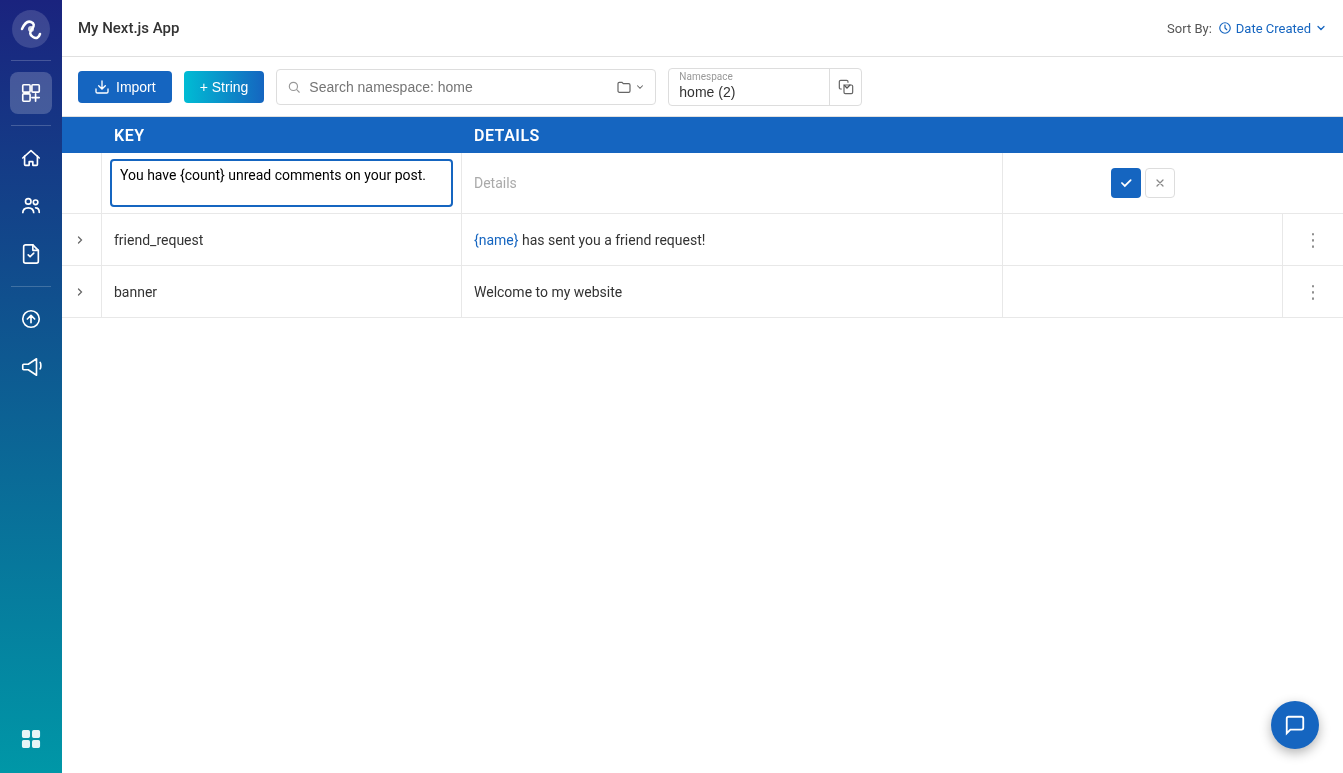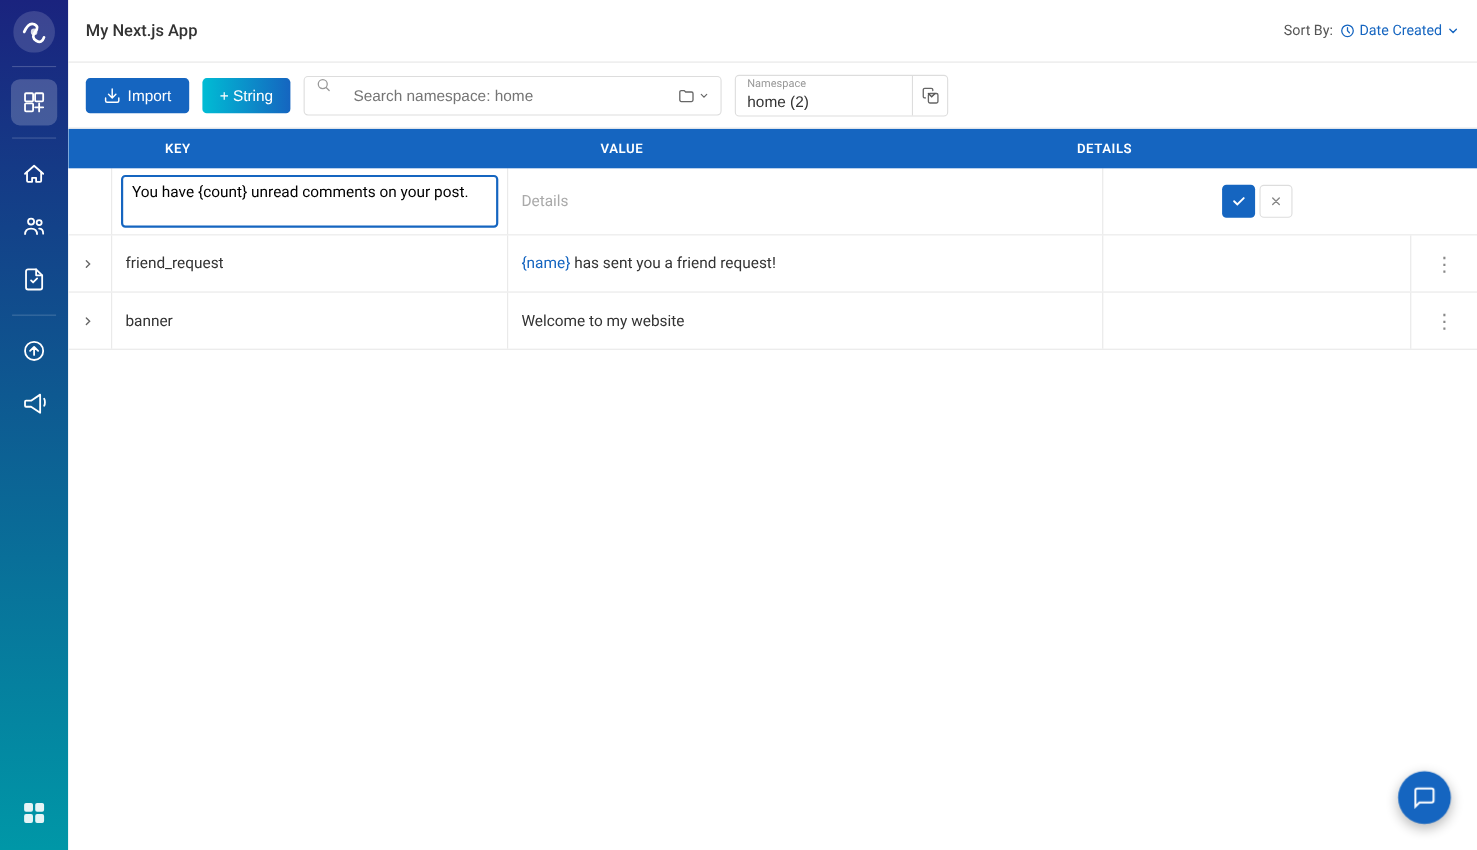--- a/index.html
+++ b/index.html
@@ -108,22 +108,23 @@
       display: flex;
       gap: 6px;
     }
     .search-box {
       flex: 1;
       max-width: 380px;
       height: 36px;
       border: 1px solid #ddd;
       border-radius: 4px;
       display: flex;
+      align-items: center;
       padding: 0 10px;
-      gap: 20px;
+      gap: 8px;
       background: #fff;
     }
     .search-box input {
       border: none;
       outline: none;
       font-size: 14px;
       color: #888;
       flex: 1;
       background: transparent;
     }
@@ -189,29 +190,28 @@
     .table-container {
       flex: 1;
       overflow-y: auto;
       background: #fff;
     }
     .table-header {
       display: grid;
       grid-template-columns: 40px 360px 1fr 280px 60px;
       background: #1565c0;
       color: white;
-      font-size: 12px;
+      font-size: 16px;
       font-weight: 600;
       letter-spacing: 0.5px;
       height: 36px;
       align-items: center;
       position: sticky;
       top: 0;
       z-index: 10;
-      gap: 36px;
     }
     .th {
       padding: 0 12px;
       text-transform: uppercase;
     }
     .table-row {
       display: grid;
       grid-template-columns: 40px 360px 1fr 280px 60px;
       border-bottom: 1px solid #e8e8e8;
       min-height: 52px;
@@ -454,21 +454,20 @@
         </svg>
       </div>
     </div>
   </div>
 
   <div class="table-container">
 
     <div class="table-header">
       <div class="th"></div>
       <div class="th">KEY</div>
-      <div class="th">VALUE</div>
       <div class="th">DETAILS</div>
       <div class="th"></div>
     </div>
 
     <div class="table-row active-row">
       <div class="td"></div>
       <div class="td value-cell" style="padding:6px 8px;">
         <textarea rows="2" style="width: 100%; border: 2px solid rgb(21, 101, 192); border-radius: 4px; padding: 6px 8px; font-size: 14px; outline: none; resize: none; font-family: inherit;">You have {count} unread comments on your post.</textarea>
       </div>
       <div class="td details-cell">Details</div>

